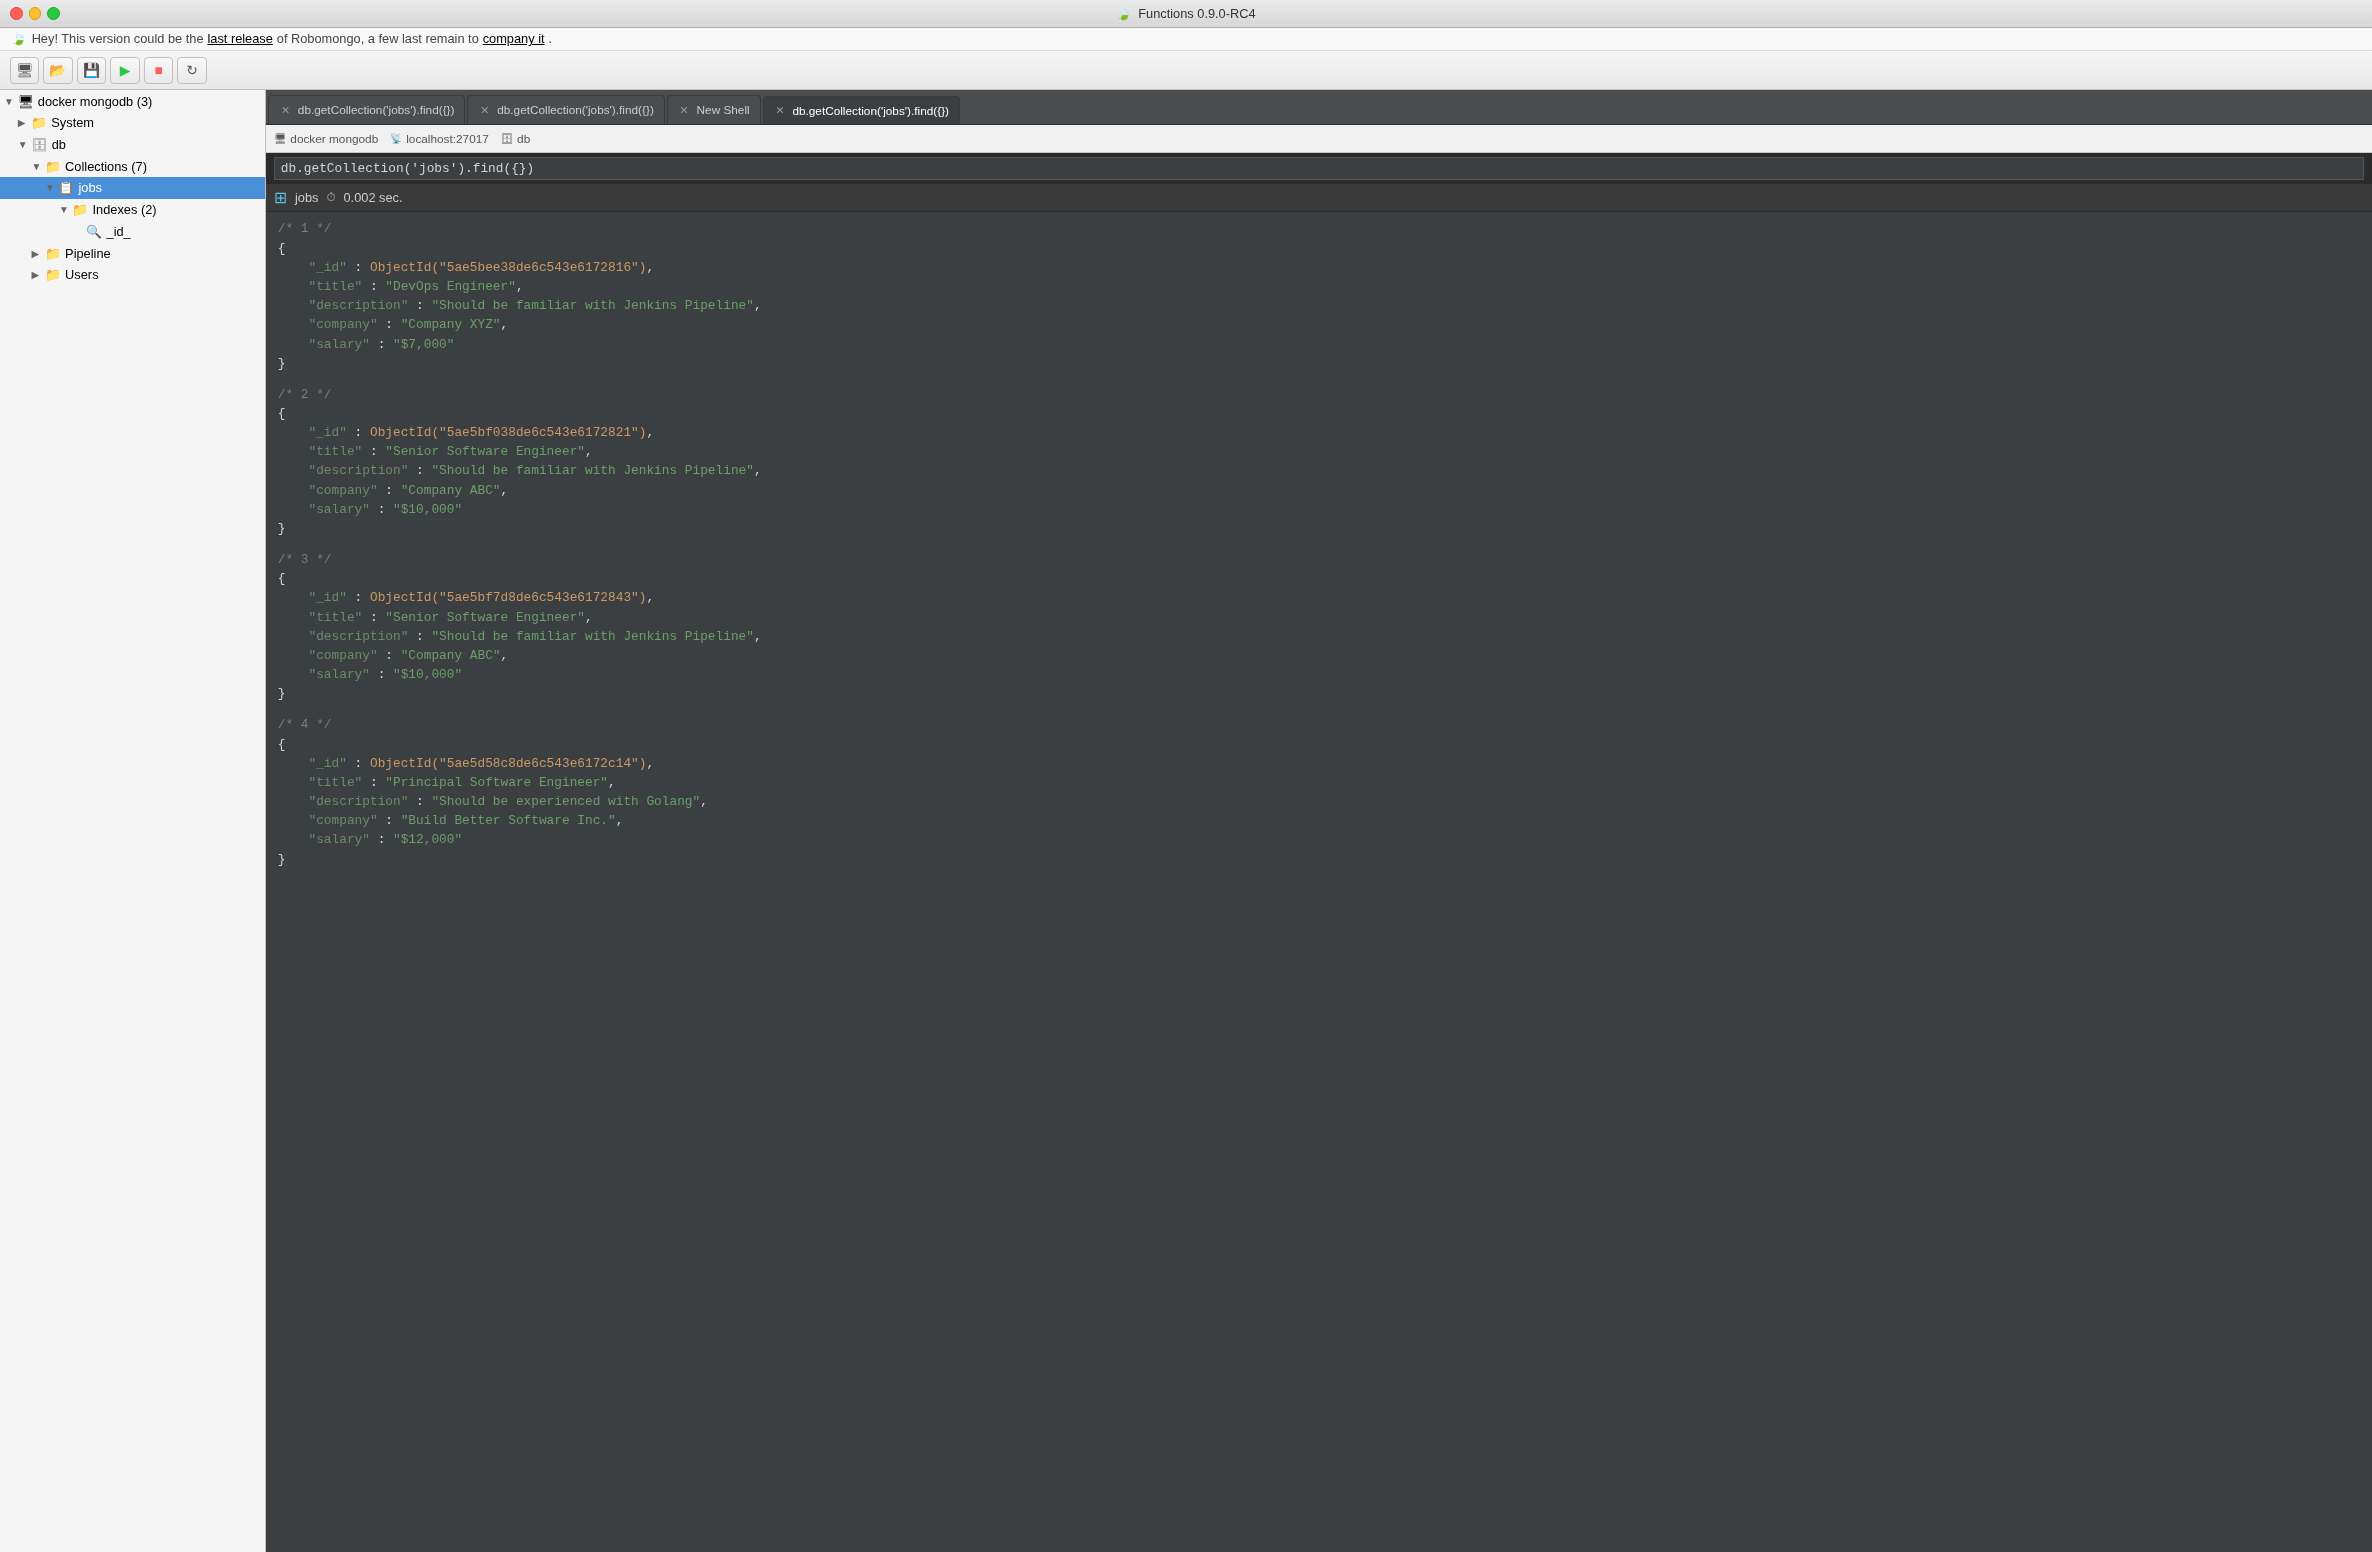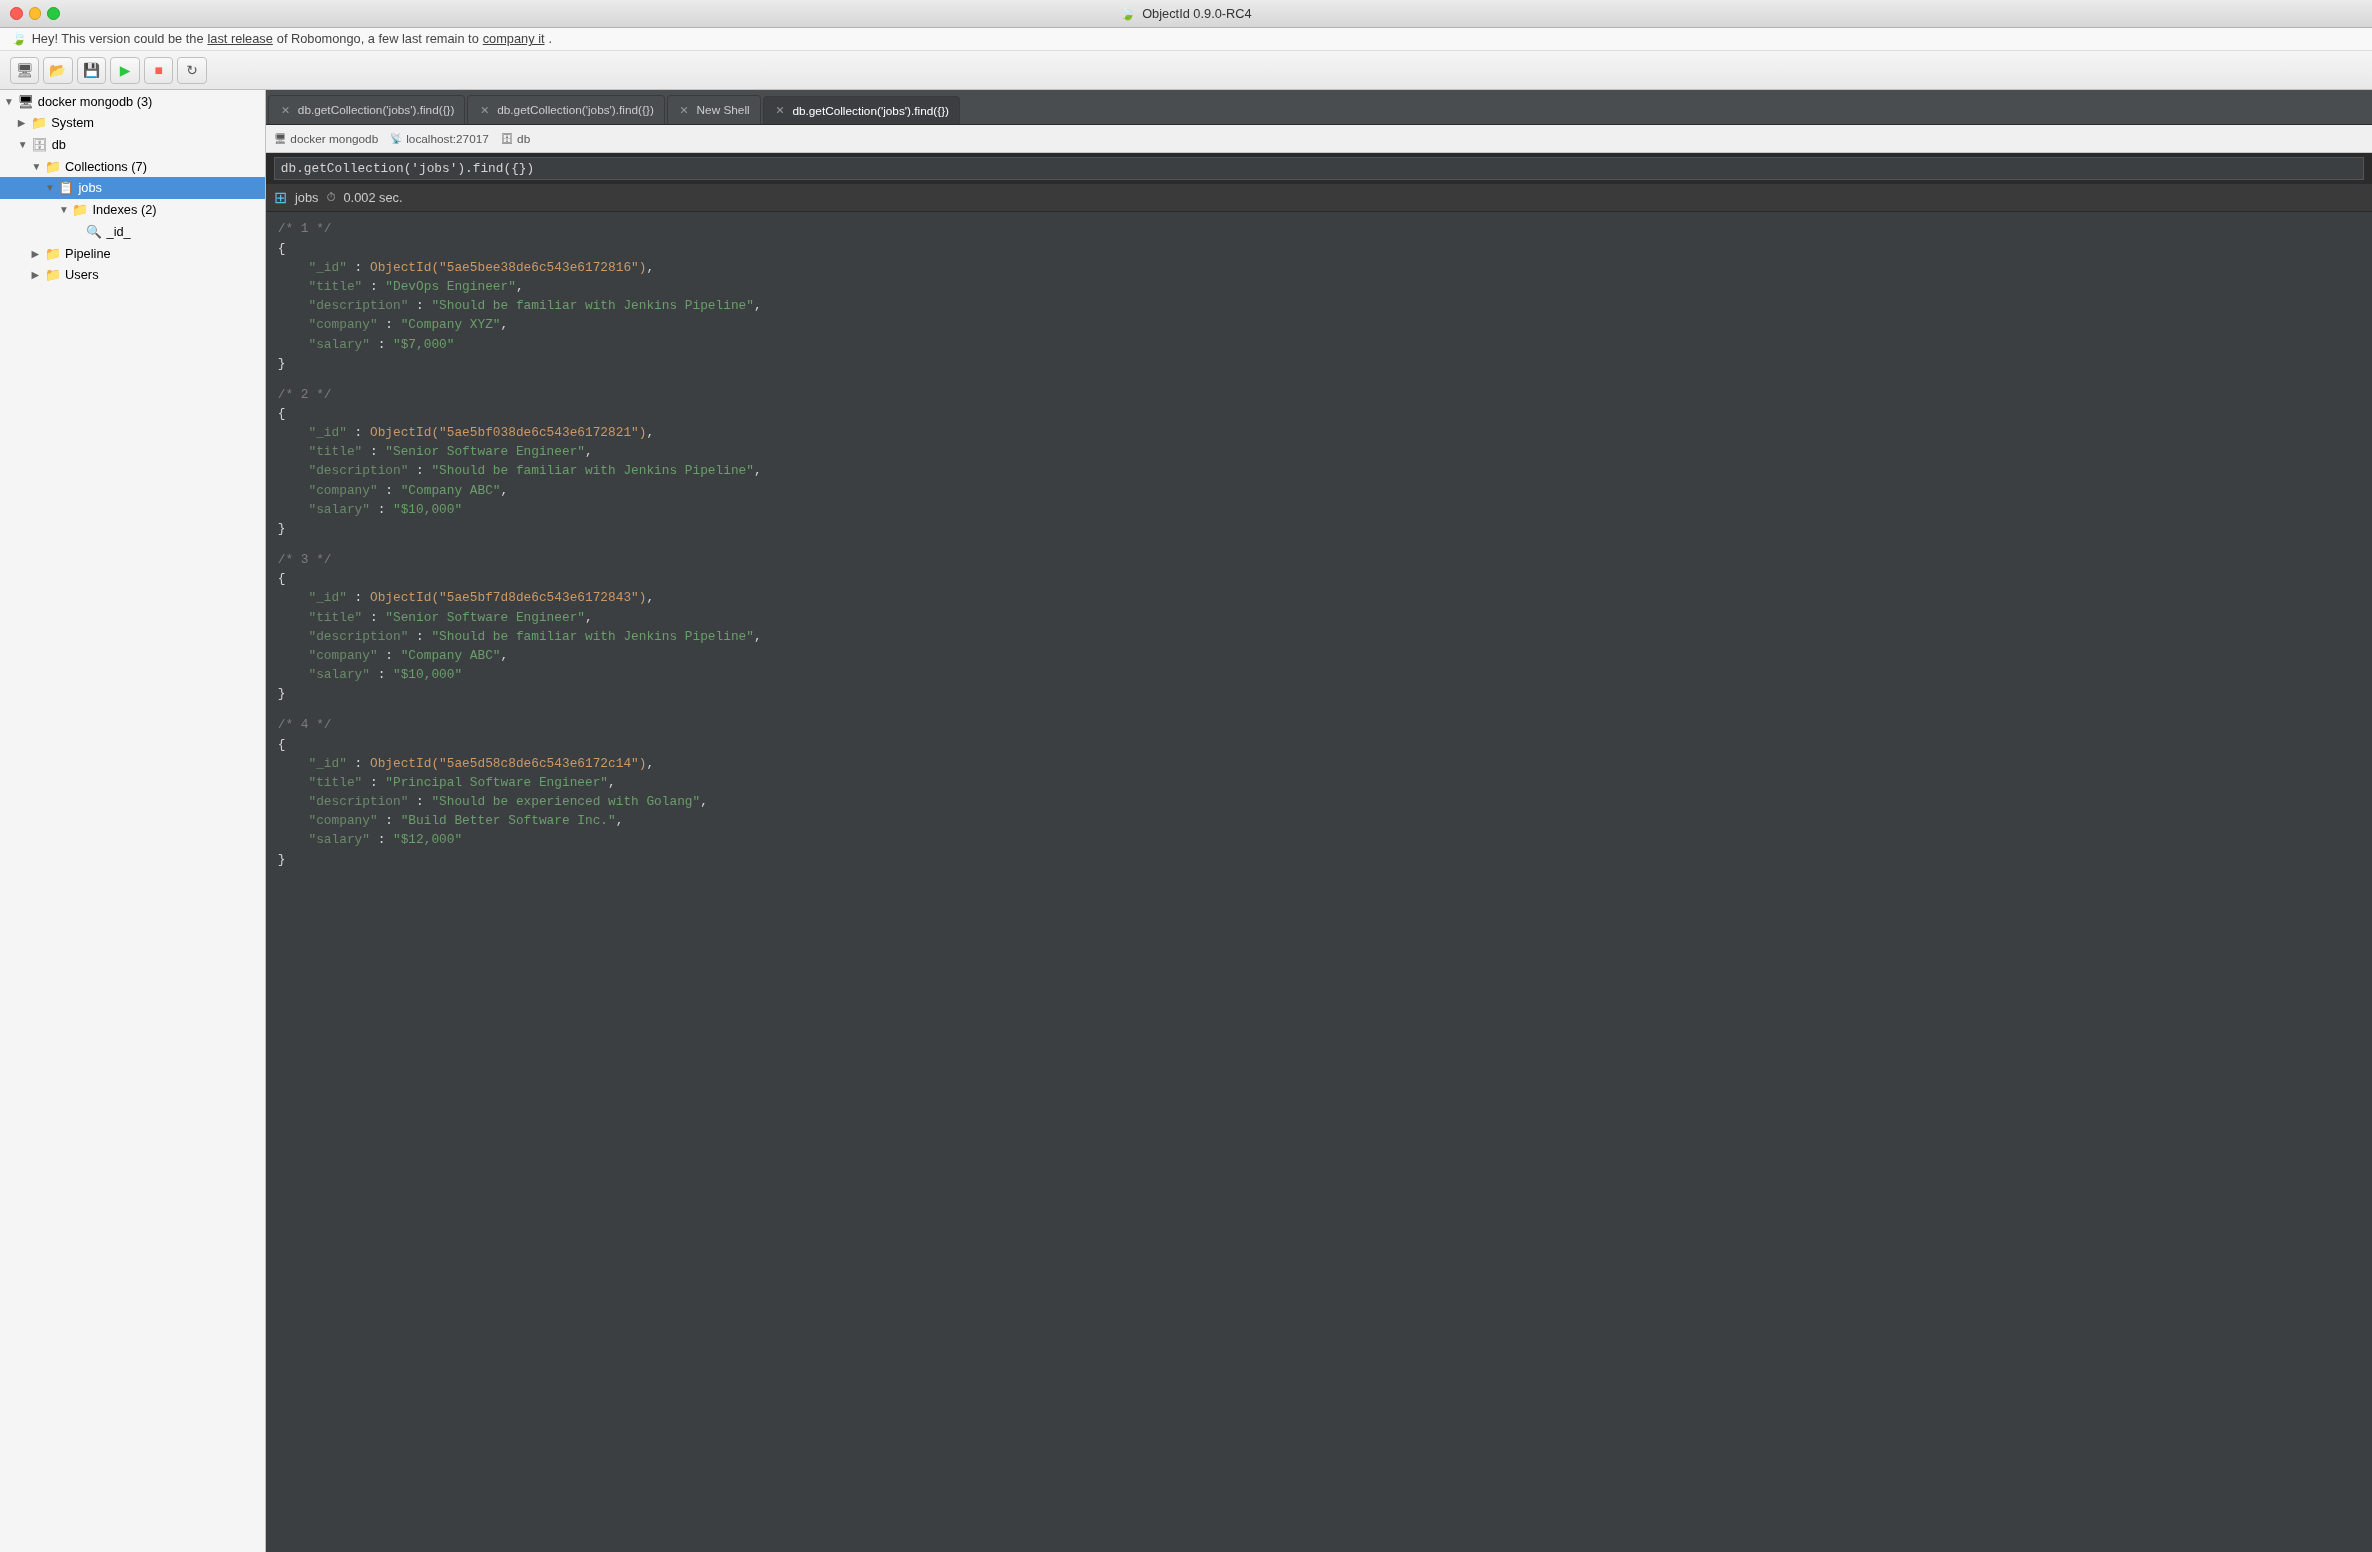--- a/index.html
+++ b/index.html
@@ -235,34 +235,34 @@
     #notif-bar {
       background: #f8f8f8;
       padding: 3.9px 11.8px;
       font-size: 12.8px;
       color: #444;
       border-bottom: 1px solid #ddd;
       display: flex;
       align-items: center;
       gap: 3.9px;
     }
-    .notif-link { color: #404040; text-decoration: underline; cursor: pointer; }
+    .notif-link { color: #000000; text-decoration: underline; cursor: pointer; }
   </style>
 </head>
 <body>
 
 <div id="title-bar">
   <div id="traffic-lights">
     <div class="traffic-light tl-red"></div>
     <div class="traffic-light tl-yellow"></div>
     <div class="traffic-light tl-green"></div>
   </div>
   <div id="window-title">
     <span>🍃</span>
-    <span>ObjectId 0.9.0-RC4</span>
+    <span>Functions 0.9.0-RC4</span>
   </div>
 </div>
 
 <div id="notif-bar">
   <span>🍃</span>
   <span>Hey! This version could be the </span>
   <a class="notif-link">last release</a>
   <span> of Robomongo, a few last remain to </span>
   <a class="notif-link">company it</a>
   <span>.</span>

